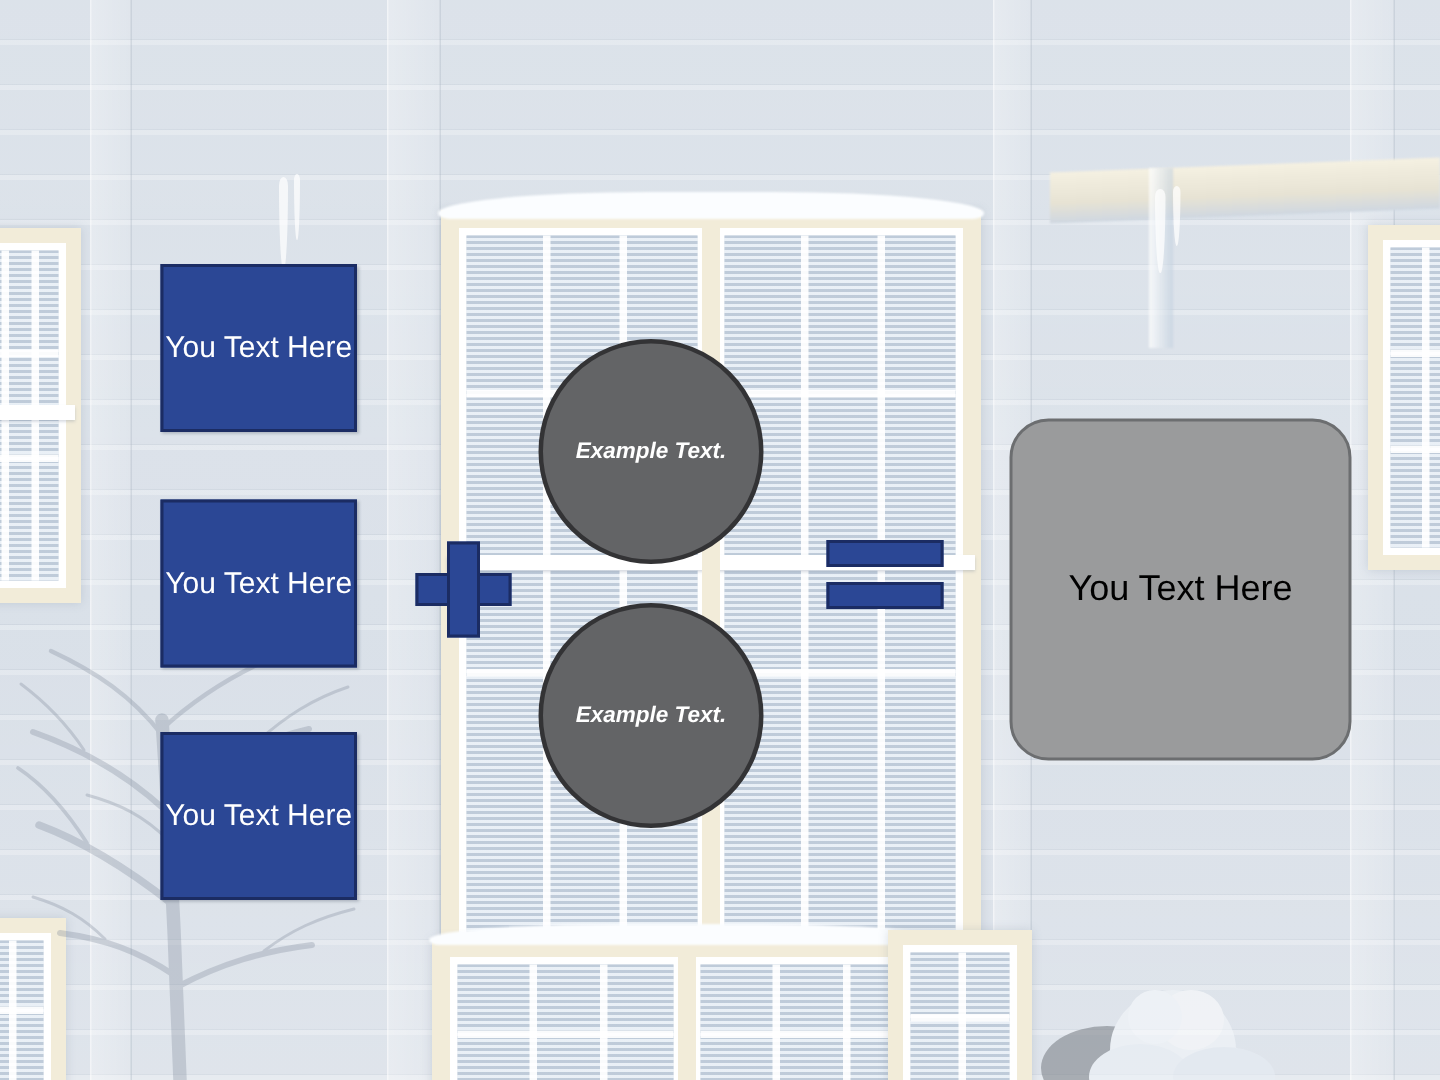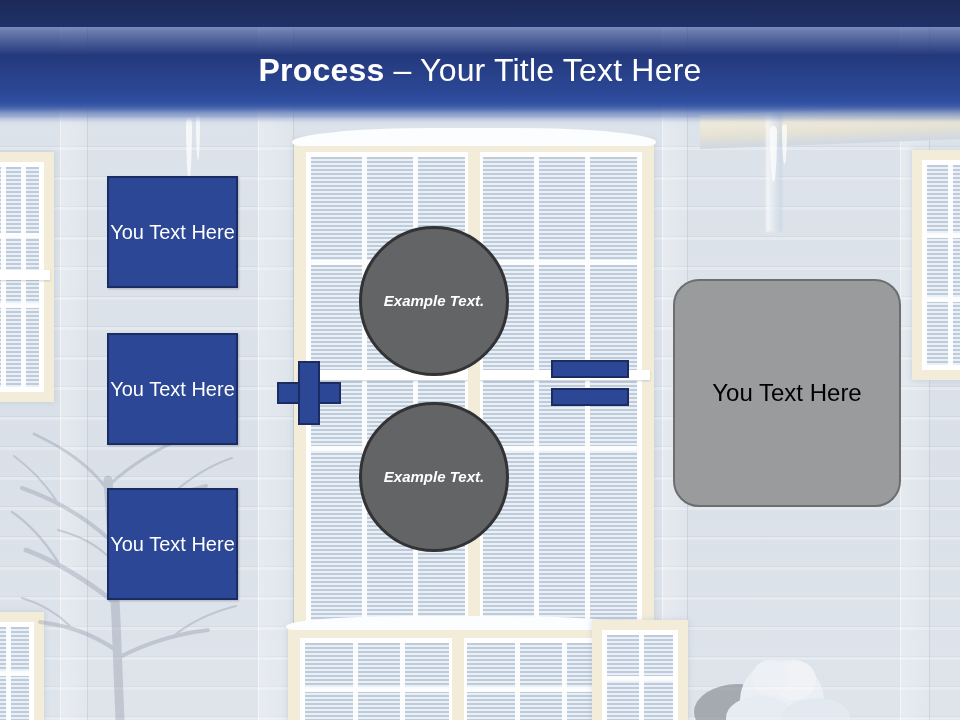--- a/index.html
+++ b/index.html
@@ -408,23 +408,20 @@
     <svg class="bush" viewBox="0 0 180 130">
       <ellipse cx="48" cy="112" rx="44" ry="28" fill="#767b82"></ellipse>
       <ellipse cx="92" cy="100" rx="42" ry="40" fill="#f6f9fc"></ellipse>
       <ellipse cx="70" cy="118" rx="34" ry="22" fill="#eef3f8"></ellipse>
       <ellipse cx="126" cy="118" rx="34" ry="20" fill="#e8eef5"></ellipse>
       <ellipse cx="104" cy="80" rx="22" ry="20" fill="#ffffff"></ellipse>
       <ellipse cx="80" cy="78" rx="18" ry="18" fill="#fbfdff"></ellipse>
     </svg>
   </div>
 
-  <div id="titlebar">
-    <div id="title-text"><span id="title-strong">Process </span><span id="title-rest">– Your Title Text Here</span></div>
-  </div>
 
   <div class="blue-box" id="box1">You Text Here</div>
 
   <div class="blue-box" id="box2">You Text Here</div>
 
   <div class="blue-box" id="box3">You Text Here</div>
 
   <div id="plus-sign">
     <div class="bar h"></div>
     <div class="bar v"></div>

